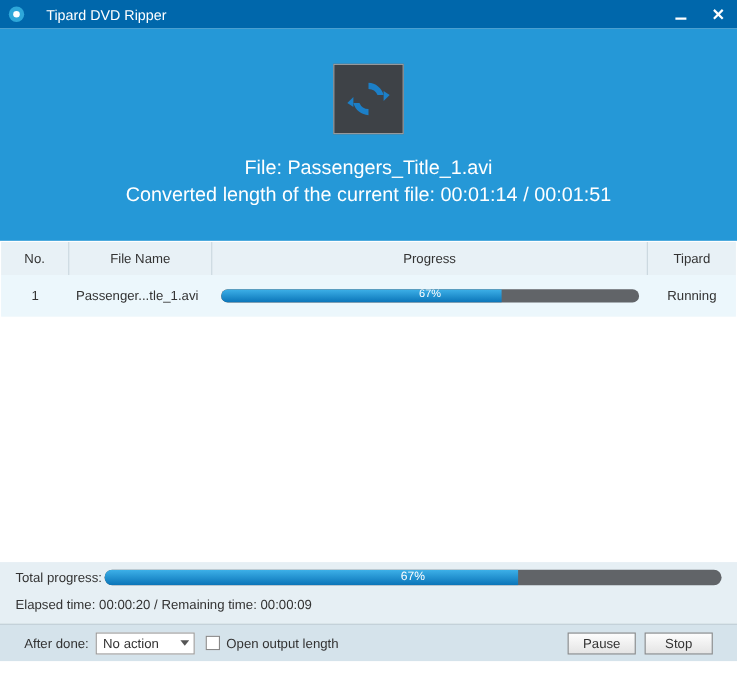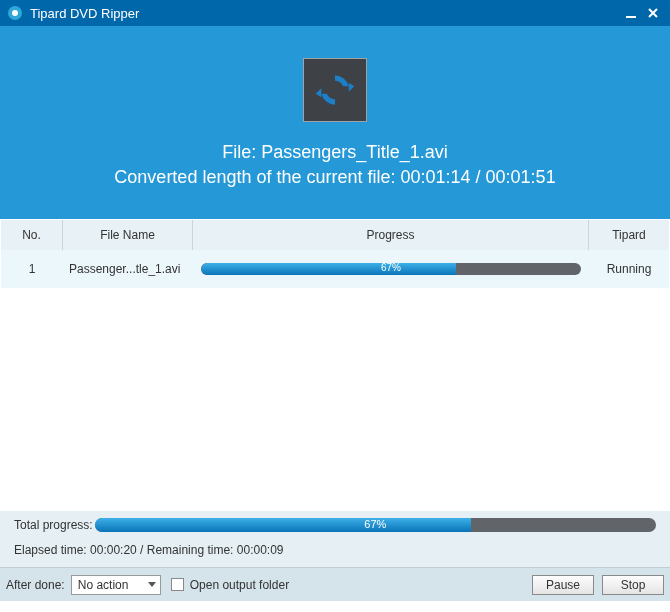--- a/index.html
+++ b/index.html
@@ -1,18 +1,18 @@
 <!DOCTYPE html>
 <html><head>
 <meta charset="utf-8">
 <style>
   * { box-sizing: border-box; margin: 0; padding: 0; font-family: Arial, sans-serif; }
   body { width: 670px; height: 612px; background: #fff; overflow: hidden; }
 
-  .titlebar { height: 26px; background: #0067ab; display: flex; align-items: center; padding: 0 6px 0 8px; color: #fff; font-size: 13px; }
+  .titlebar { height: 26px; background: #0067ab; display: flex; align-items: center; padding: 0 6px 0 8px; color: #fff; font-size: 13px; gap: 12px; }
   .titlebar .logo { width: 14px; height: 14px; border-radius: 50%; background: #2ea7d9; margin-right: 8px; display: flex; align-items: center; justify-content: center; position: relative; }
   .titlebar .logo::after { content: ""; width: 6px; height: 6px; border-radius: 50%; background: #fff; position: absolute; }
   .titlebar .spacer { flex: 1; }
   .titlebar .winbtn { width: 22px; height: 22px; display: flex; align-items: center; justify-content: center; cursor: pointer; }
   .titlebar .winbtn svg { stroke: #fff; stroke-width: 2; fill: none; }
 
   .hero { height: 193px; background: #2598d7; display: flex; flex-direction: column; align-items: center; justify-content: center; color: #fff; font-size: 18px; }
   .hero-icon { width: 64px; height: 64px; background: #3e4247; border: 1px solid #9fa3a7; display: flex; align-items: center; justify-content: center; margin-bottom: 16px; }
   .hero-icon svg { width: 44px; height: 44px; }
   .hero-line { margin-top: 4px; }
@@ -36,21 +36,21 @@
   .pbar-label { position: absolute; width: 100%; text-align: center; top: -1px; font-size: 10px; color: #fff; }
 
   .tbody-empty { height: 222px; background: #fff; }
 
   .footer { background: #e6eff4; font-size: 12px; color: #333; }
   .total-row { display: flex; align-items: center; height: 28px; padding: 0 14px; gap: 2px; }
   .total-row .pbar { height: 14px; border-radius: 7px; }
   .total-row .pbar-label { top: 0; font-size: 11px; }
   .time-row { padding: 4px 14px 10px; }
 
-  .bottombar { height: 34px; background: #d5e3eb; display: flex; align-items: center; padding: 0 6px; font-size: 12px; color: #333; border-top: 1px solid #c0cdd5; }
+  .bottombar { height: 34px; background: #d5e3eb; display: flex; align-items: center; padding: 0 22px; font-size: 12px; color: #333; border-top: 1px solid #c0cdd5; }
   .select { display: inline-flex; align-items: center; justify-content: space-between; width: 90px; height: 20px; background: #fff; border: 1px solid #999; padding: 0 4px 0 6px; margin: 0 10px 0 6px; cursor: pointer; }
   .select .chev { width: 0; height: 0; border-left: 4px solid transparent; border-right: 4px solid transparent; border-top: 5px solid #555; }
   .cbox { width: 13px; height: 13px; background: #fff; border: 1px solid #888; margin-right: 6px; cursor: pointer; }
   .bottombar .spacer { flex: 1; }
   .btn { width: 62px; height: 20px; background: linear-gradient(to bottom, #fdfdfd, #e4e4e4); border: 1px solid #8a8a8a; font-size: 12px; display: flex; align-items: center; justify-content: center; margin-left: 8px; cursor: pointer; }
 </style>
 </head>
 <body>
 
 <div class="titlebar">
@@ -115,17 +115,17 @@
   <div class="time-row">Elapsed time: 00:00:20 / Remaining time: 00:00:09</div>
 </div>
 
 <div class="bottombar">
   <span>After done:</span>
   <div class="select">
     <span>No action</span>
     <span class="chev"></span>
   </div>
   <span class="cbox"></span>
-  <span>Open output folder</span>
+  <span>Open output length</span>
   <span class="spacer"></span>
   <div class="btn">Pause</div>
   <div class="btn">Stop</div>
 </div>
 
 </body></html>

